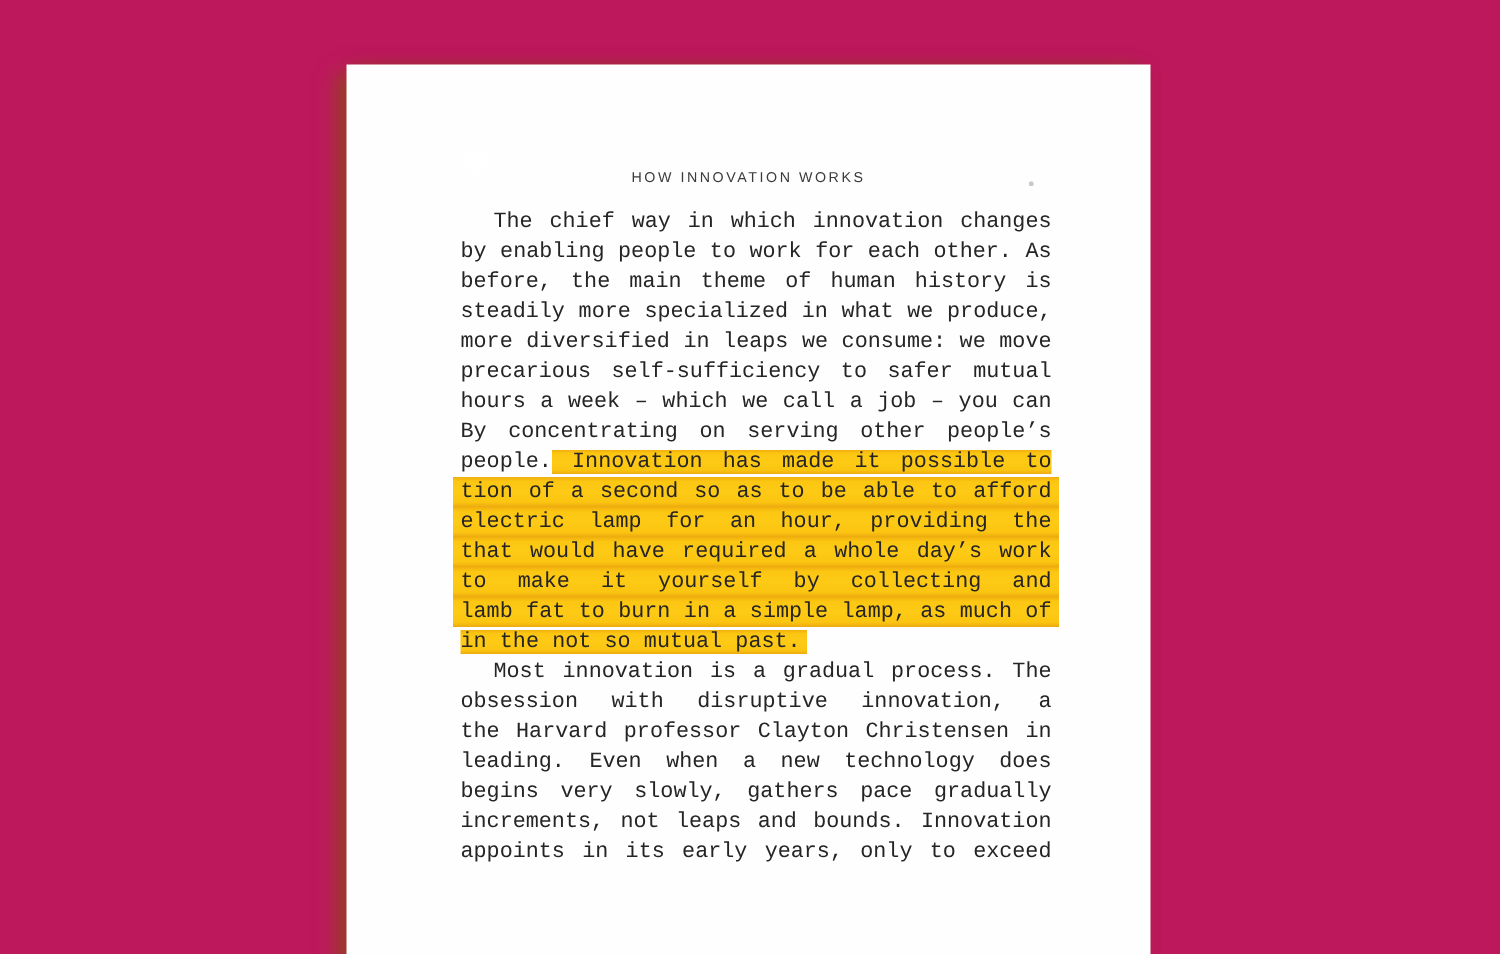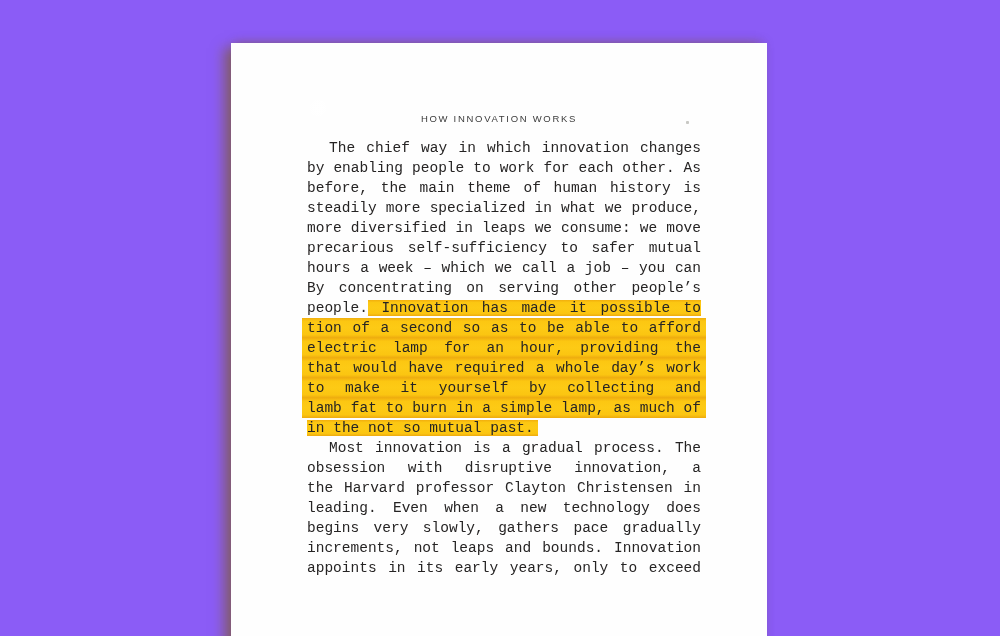--- a/index.html
+++ b/index.html
@@ -9,21 +9,21 @@
   body {
     width: 1000px;
     height: 636px;
     overflow: hidden;
     position: relative;
     font-family: "Liberation Serif", serif;
   }
   .backdrop {
     position: absolute;
     inset: 0;
-    background: #8b5cf6;
+    background: #be185d;
   }
   .book-page {
     position: absolute;
     left: 231px;
     top: 43px;
     width: 536px;
     height: 620px;
     background: #fefefe;
     box-shadow: -9px 3px 12px -2px rgba(125, 92, 0, 0.55),
                 0 -4px 10px -4px rgba(110, 80, 0, 0.35);

